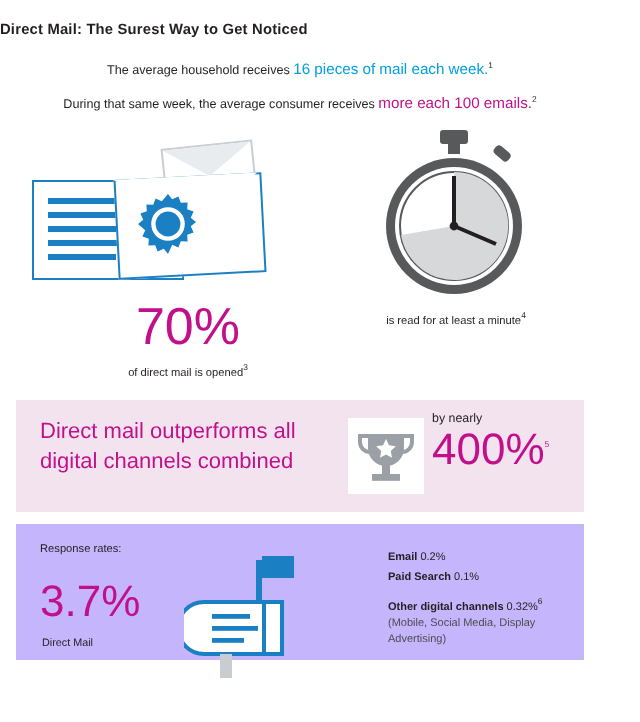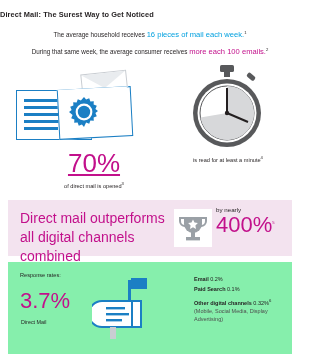--- a/index.html
+++ b/index.html
@@ -78,42 +78,42 @@
   }
   .seal svg{display:block;}
 
   
   .watch{position:absolute;left:186px;top:2px;width:82px;height:86px;}
   .watch svg{display:block;}
 
   
   .stat-left{position:absolute;left:34px;top:150px;width:120px;text-align:center;}
   .stat-right{position:absolute;left:168px;top:150px;width:120px;text-align:center;}
-  .bignum{font-size:26px;color:#c2108b;line-height:1;font-weight:normal;text-decoration:underline;}
+  .bignum{font-size:26px;color:#c2108b;line-height:1;font-weight:normal;}
   .bigcap{font-size:5.6px;color:#231f20;margin-top:5px;}
 
   
   .band-pink{
     position:absolute;left:8px;top:200px;width:284px;height:56px;
     background:#f3e3ef;
   }
   .pink-left{
     position:absolute;left:12px;top:9px;width:150px;
-    font-size:14px;color:#c2108b;line-height:1.35;
+    font-size:11px;color:#c2108b;line-height:1.35;
   }
   .trophy{position:absolute;left:166px;top:9px;width:38px;height:38px;}
   .trophy svg{display:block;}
   .pink-right{position:absolute;left:208px;top:6px;width:76px;}
   .pink-right .small{font-size:6.2px;color:#231f20;}
   .pink-right .num{font-size:22px;color:#c2108b;line-height:1;margin-top:1px;}
 
   
   .band-bot{
-    position:absolute;left:8px;top:262px;width:284px;height:92px;
-    background:#86efac;
+    position:absolute;left:8px;top:262px;width:284px;height:68px;
+    background:#c4b5fd;
   }
   .resp-label{position:absolute;left:12px;top:10px;font-size:5.6px;color:#231f20;}
   .resp-num{position:absolute;left:12px;top:28px;font-size:22px;color:#c2108b;line-height:1;}
   .resp-cap{position:absolute;left:13px;top:57px;font-size:5.4px;color:#231f20;}
 
   .mailbox{position:absolute;left:84px;top:12px;width:78px;height:70px;}
   .mailbox svg{display:block;}
 
   .bot-right{position:absolute;left:186px;top:14px;width:100px;}
   .bot-right .row{font-size:5.5px;color:#231f20;margin-bottom:4px;}

